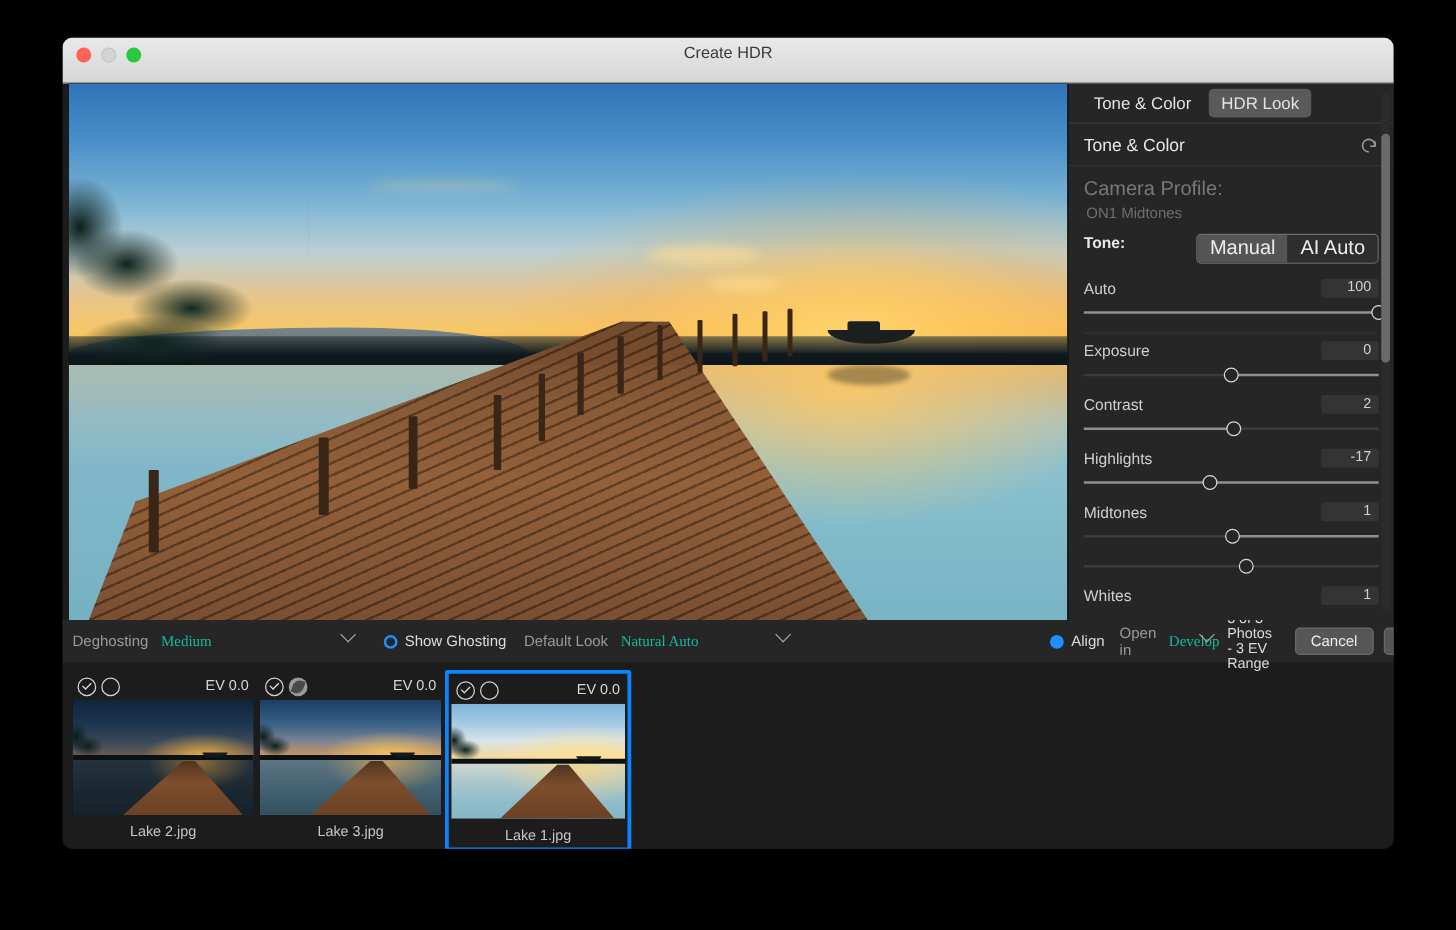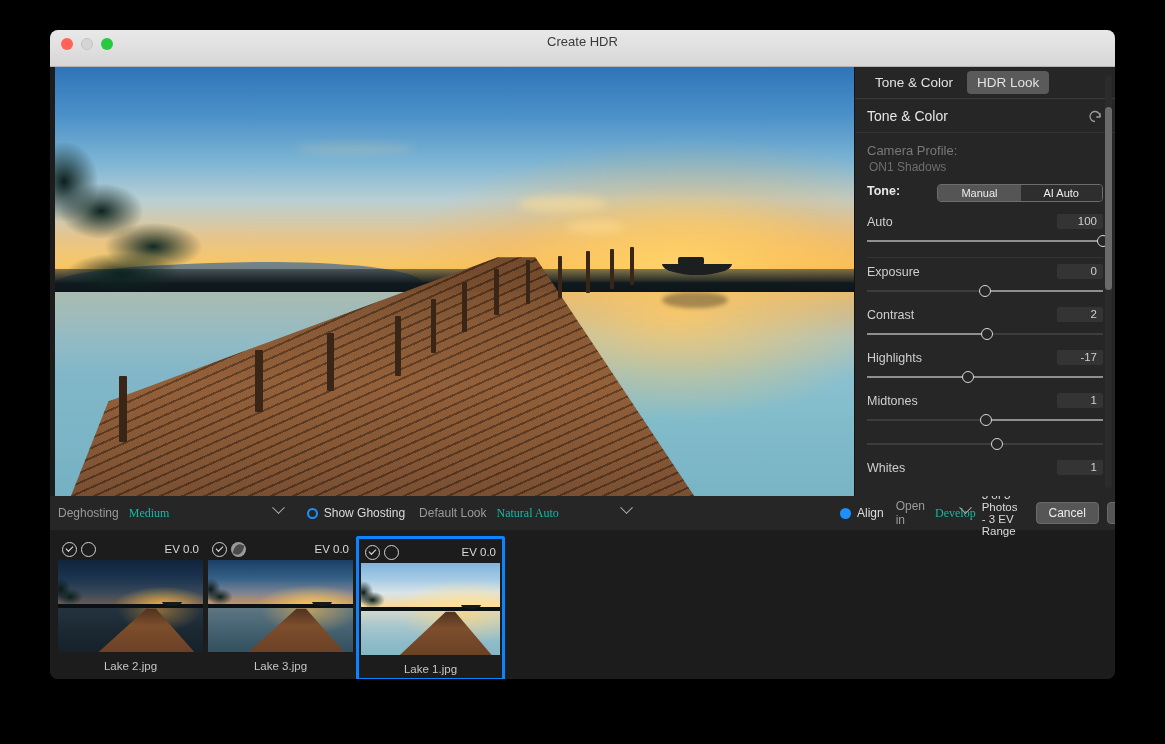--- a/index.html
+++ b/index.html
@@ -303,34 +303,34 @@
 
   #section-head {
     height: 34px; display: flex; align-items: center;
     padding: 0 12px;
     border-bottom: 1px solid #333;
   }
   #section-title { font-size: 14px; color: #e6e6e6; }
   #reset-icon { margin-left: auto; width: 16px; height: 16px; }
 
   #scroll-area { position: absolute; top: 67px; left: 0; right: 0; bottom: 0; }
-  .camera-label { font-size: 13px; color: #787878; padding: 9px 12px 2px; }
+  .camera-label { font-size: 16px; color: #787878; padding: 9px 12px 2px; }
   .camera-value { font-size: 12px; color: #6e6e6e; padding: 0 12px 8px 14px; }
 
   .tone-row {
     display: flex; align-items: flex-start;
     padding: 2px 12px 6px;
   }
   .tone-label { font-size: 12.5px; color: #e8e8e8; font-weight: bold; }
   .segmented {
     margin-left: auto; display: flex;
     border: 1px solid #6d6d6d; border-radius: 4px; overflow: hidden;
   }
   .seg {
-    font-size: 11px; padding: 2px 23px; color: #ededed;
+    font-size: 16px; padding: 2px 10px; color: #ededed;
     background: #555;
   }
   .seg.active { background: #2e2e2e; }
 
   .slider-block { padding: 4px 12px 2px; }
   .slider-head { display: flex; align-items: center; height: 19px; }
   .slider-name { font-size: 12.5px; color: #cfcfcf; }
   .slider-val {
     margin-left: auto; min-width: 46px; text-align: right;
     font-size: 11.5px; color: #cfcfcf;
@@ -508,21 +508,21 @@
           <svg viewBox="0 0 16 16" width="16" height="16" fill="none" stroke="#9a9a9a" stroke-width="1.3">
             <path d="M13 9 A5 5 0 1 0 8 13.5"></path>
             <path d="M13 5 L13 9 L9.2 9" stroke-linejoin="round"></path>
           </svg>
         </span>
       </div>
 
       <div id="scroll-area">
 
         <div class="camera-label">Camera Profile:</div>
-        <div class="camera-value">ON1 Shadows</div>
+        <div class="camera-value">ON1 Midtones</div>
 
         <div class="tone-row">
           <span class="tone-label">Tone:</span>
           <div class="segmented">
             <div class="seg">Manual</div>
             <div class="seg active">AI Auto</div>
           </div>
         </div>
 
         <div class="slider-block">

